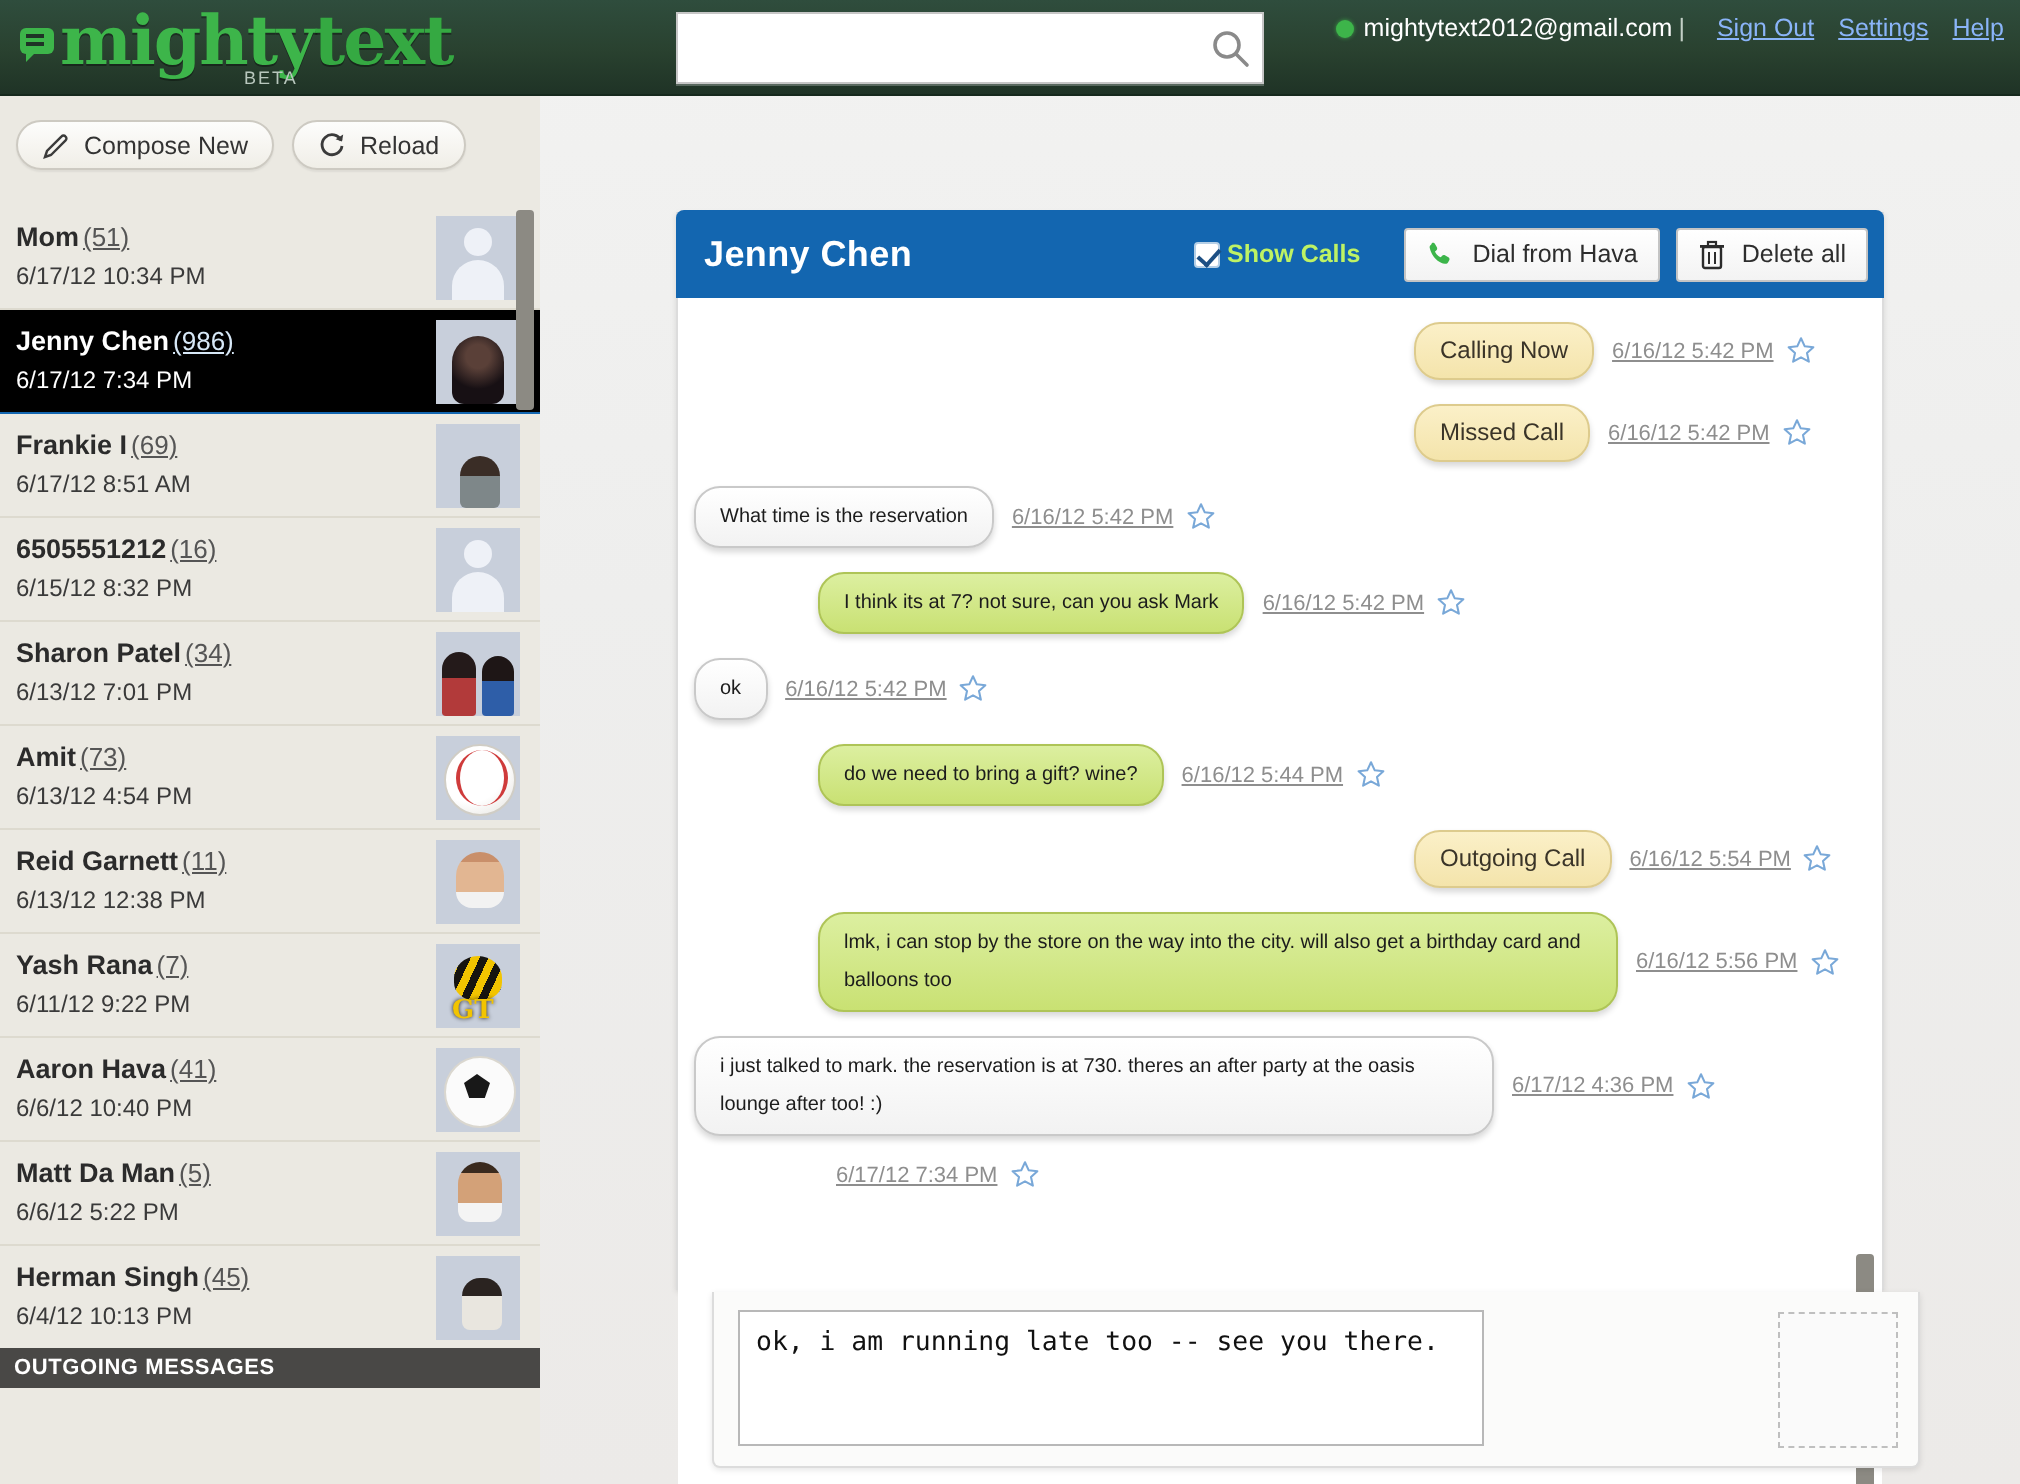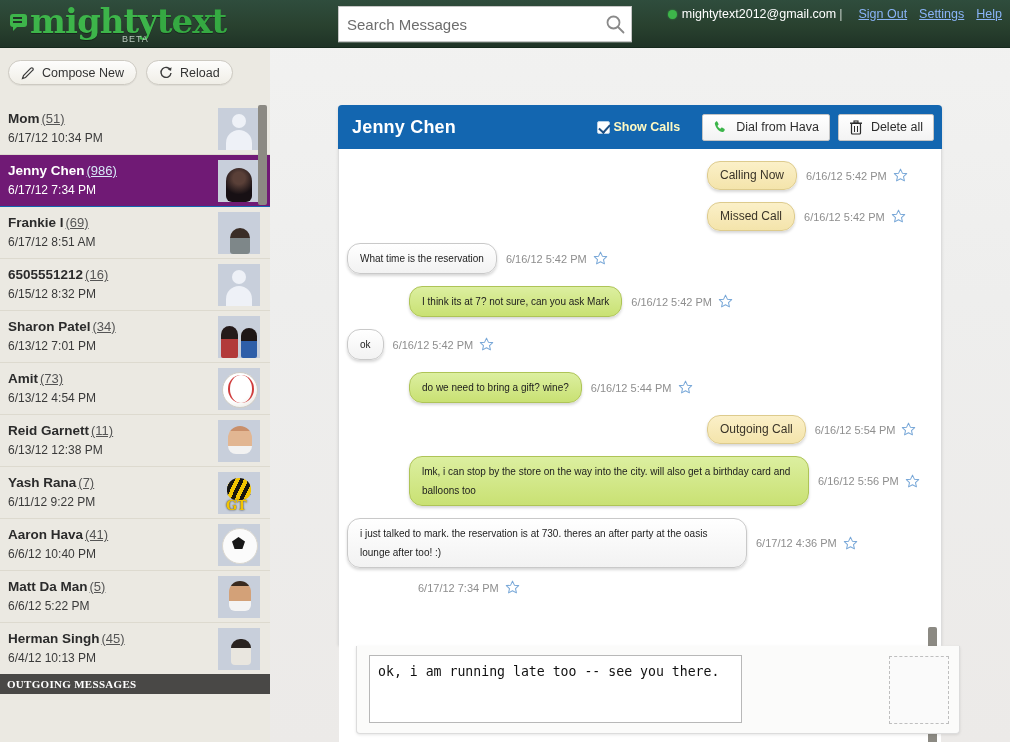--- a/index.html
+++ b/index.html
@@ -139,21 +139,21 @@
     overflow: hidden;
     background: #ebe9e2;
   }
   .convo {
     position: relative;
     height: 52px;
     border-bottom: 1px solid #dddacf;
     cursor: pointer;
     background: #ebe9e2;
   }
-  .convo.sel { background: #701a75; border-bottom: 1px solid #1366b0; }
+  .convo.sel { background: #000000; border-bottom: 1px solid #1366b0; }
   .convo .c-name {
     position: absolute; left: 8px; top: 8px;
     font-size: 13.5px; font-weight: bold; color: #2b2b2b;
     white-space: nowrap;
   }
   .convo .c-count {
     font-size: 13px; font-weight: normal; color: #555;
     margin-left: 2px;
     text-decoration: underline;
   }
@@ -291,21 +291,20 @@
   .outgoing-header {
     position: absolute; left: 0; bottom: 48px;
     width: 270px; height: 20px;
     background: #494846;
     color: #ffffff;
     font-size: 11px;
     font-weight: bold;
     letter-spacing: .3px;
     display: flex; align-items: center;
     padding-left: 7px;
-    font-family: Liberation Serif, serif;
   }
   .outgoing-body {
     position: absolute; left: 0; bottom: 0;
     width: 270px; height: 48px;
     background: #ebe9e2;
   }
 
   
   .msg-panel {
     position: absolute; left: 338px; top: 106px;
@@ -326,21 +325,21 @@
     margin-left: 14px;
     color: #fff; font-size: 18px; font-weight: bold;
     letter-spacing: .2px;
   }
   .head-right {
     position: absolute; right: 8px; top: 0; height: 44px;
     display: flex; align-items: center;
   }
   .showcalls {
     display: flex; align-items: center;
-    color: #fef9c3; font-size: 12.5px; font-weight: bold;
+    color: #bef264; font-size: 12.5px; font-weight: bold;
     margin-right: 14px; cursor: pointer;
   }
   .cb {
     width: 13px; height: 13px;
     background: #fff; border: 1px solid #b5cfe6;
     margin-right: 4px; position: relative; border-radius: 2px;
   }
   .cb::after {
     content:""; position:absolute; left:3px; top:0px;
     width:5px; height:9px;
@@ -398,20 +397,21 @@
     border: 1px solid #ddcb8d;
     font-size: 12px;
     padding: 4px 12px;
     color: #3a3428;
   }
   .meta {
     display: flex; align-items: center;
     margin-left: 9px;
     font-size: 11px; color: #8e8e8e;
     white-space: nowrap;
+    text-decoration: underline;
   }
   .star {
     margin-left: 6px; width: 15px; height: 15px;
     display: inline-block; cursor: pointer;
   }
   .star svg { display: block; }
 
   .msg-scrollbar {
     position: absolute; right: 4px; bottom: 4px;
     width: 9px; height: 130px;
@@ -457,21 +457,20 @@
   <div class="topbar">
     <div class="logo-wrap">
       <div class="logo-bubble">
           <i></i>
         </div>
       <div class="logo-text"><span>mighty</span><span class="lt2">text</span></div>
     </div>
     <div class="logo-beta">BETA</div>
 
     <div class="search-box">
-      <input type="text" placeholder="Search Messages" style="">
       <span class="search-icon">
         <svg width="20" height="20" viewBox="0 0 20 20">
           <circle cx="8.5" cy="8.5" r="6" fill="none" stroke="#8a8a8a" stroke-width="1.8"></circle>
           <line x1="13" y1="13" x2="18.5" y2="18.5" stroke="#8a8a8a" stroke-width="1.8" stroke-linecap="round"></line>
         </svg>
       </span>
     </div>
 
     <div class="account-area">
       <span class="status-dot"></span>

